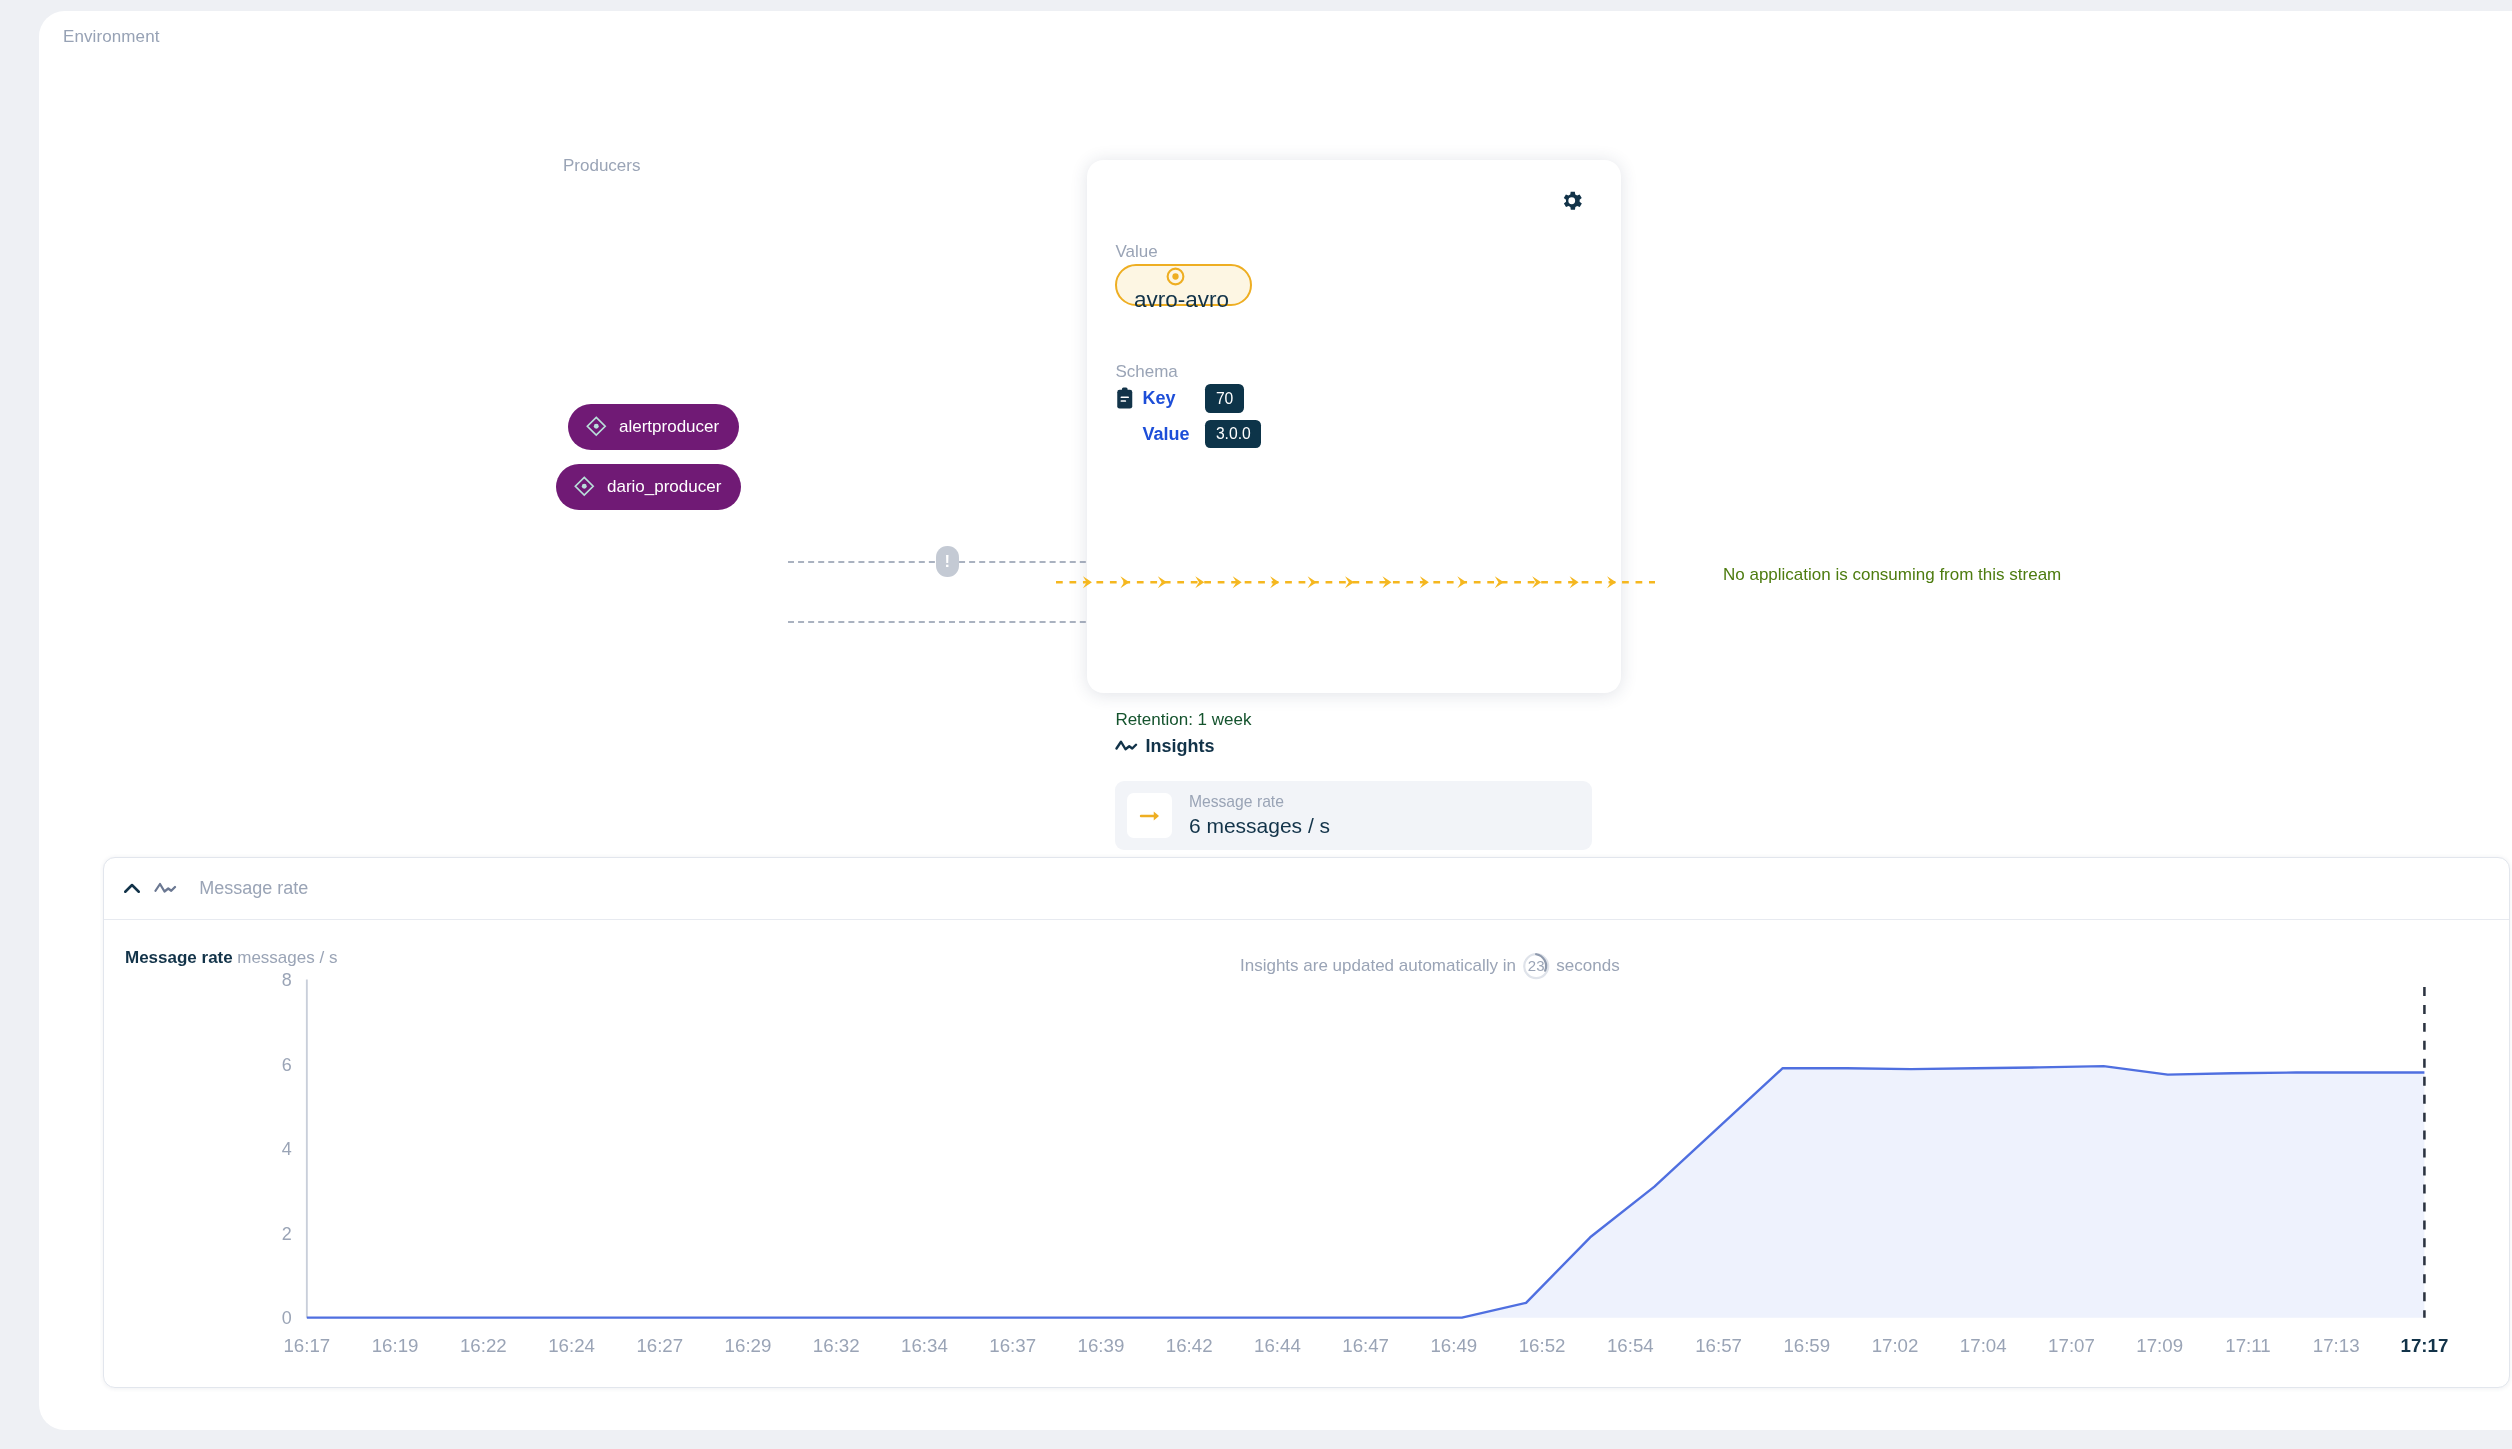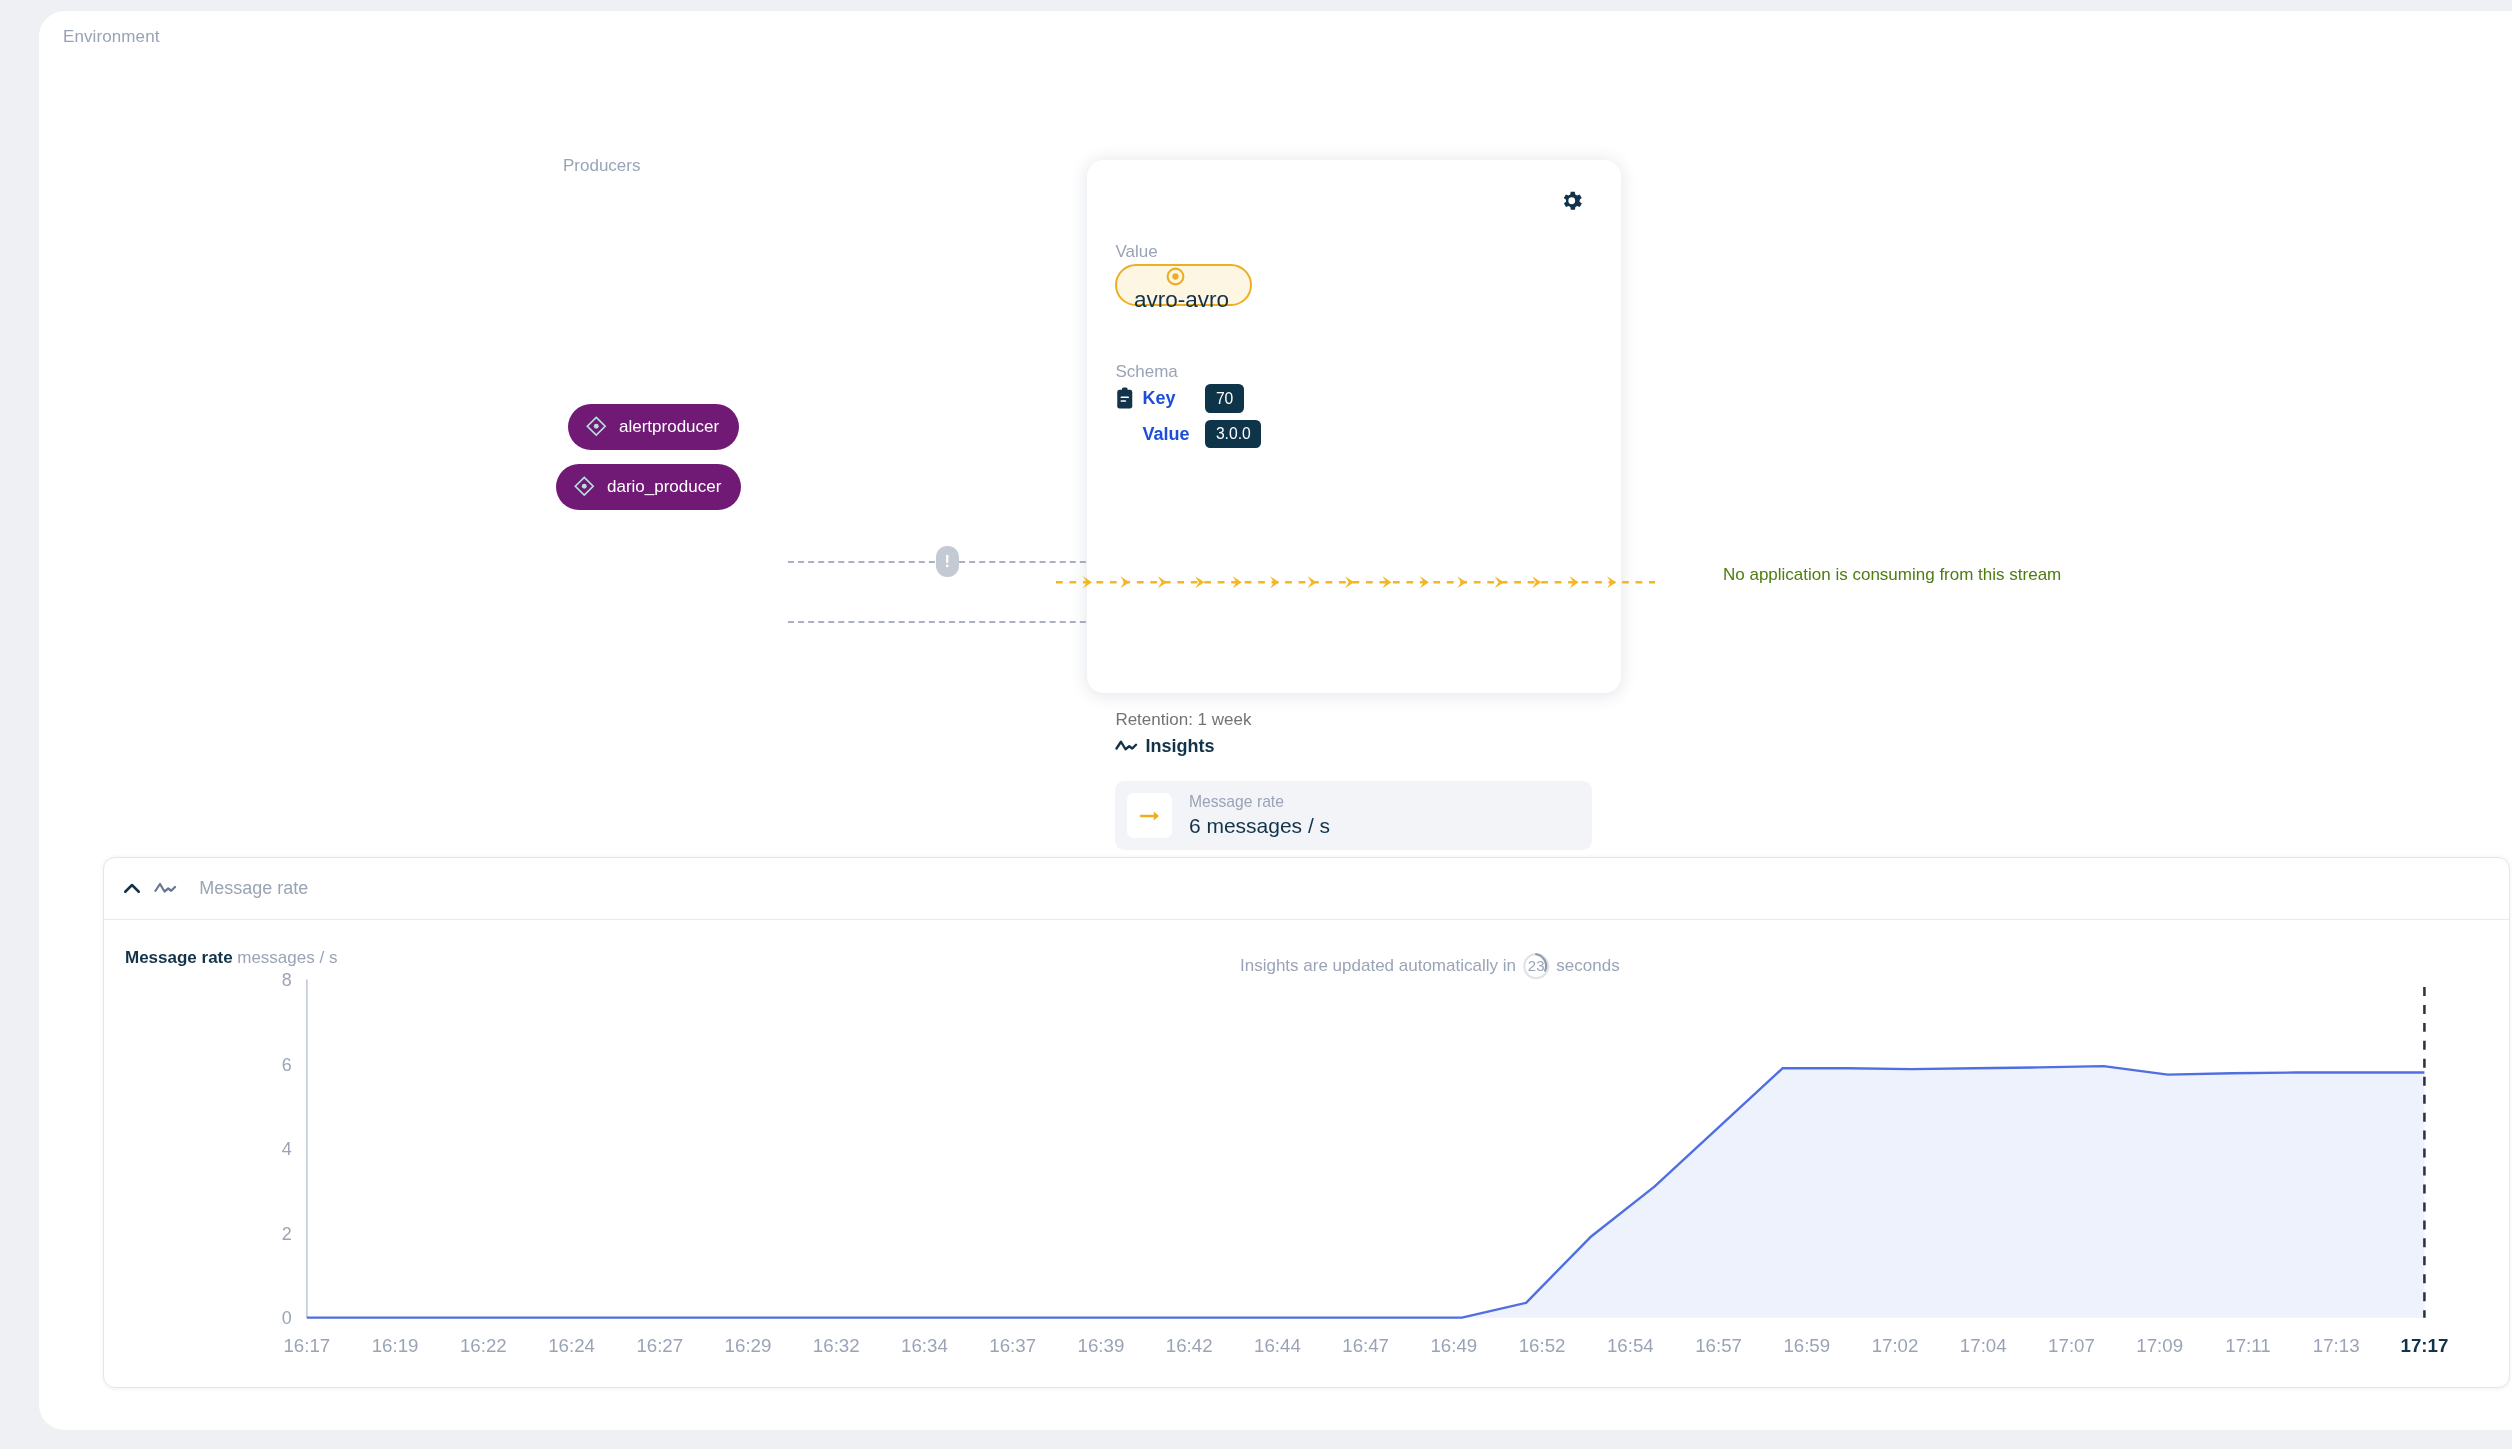--- a/index.html
+++ b/index.html
@@ -204,21 +204,21 @@
     left: -31px;
     top: 414px;
     width: 599px;
     height: 16.5px;
   }
 
   #retention-text {
     position: absolute;
     left: 28.4px; top: 550px;
     font-size: 17px;
-    color: #737373;
+    color: #14532d;
   }
   #insights-head {
     position: absolute;
     left: 28.4px; top: 576px;
     display: flex;
     align-items: center;
     font-size: 18px;
     font-weight: bold;
     color: #123349;
   }

